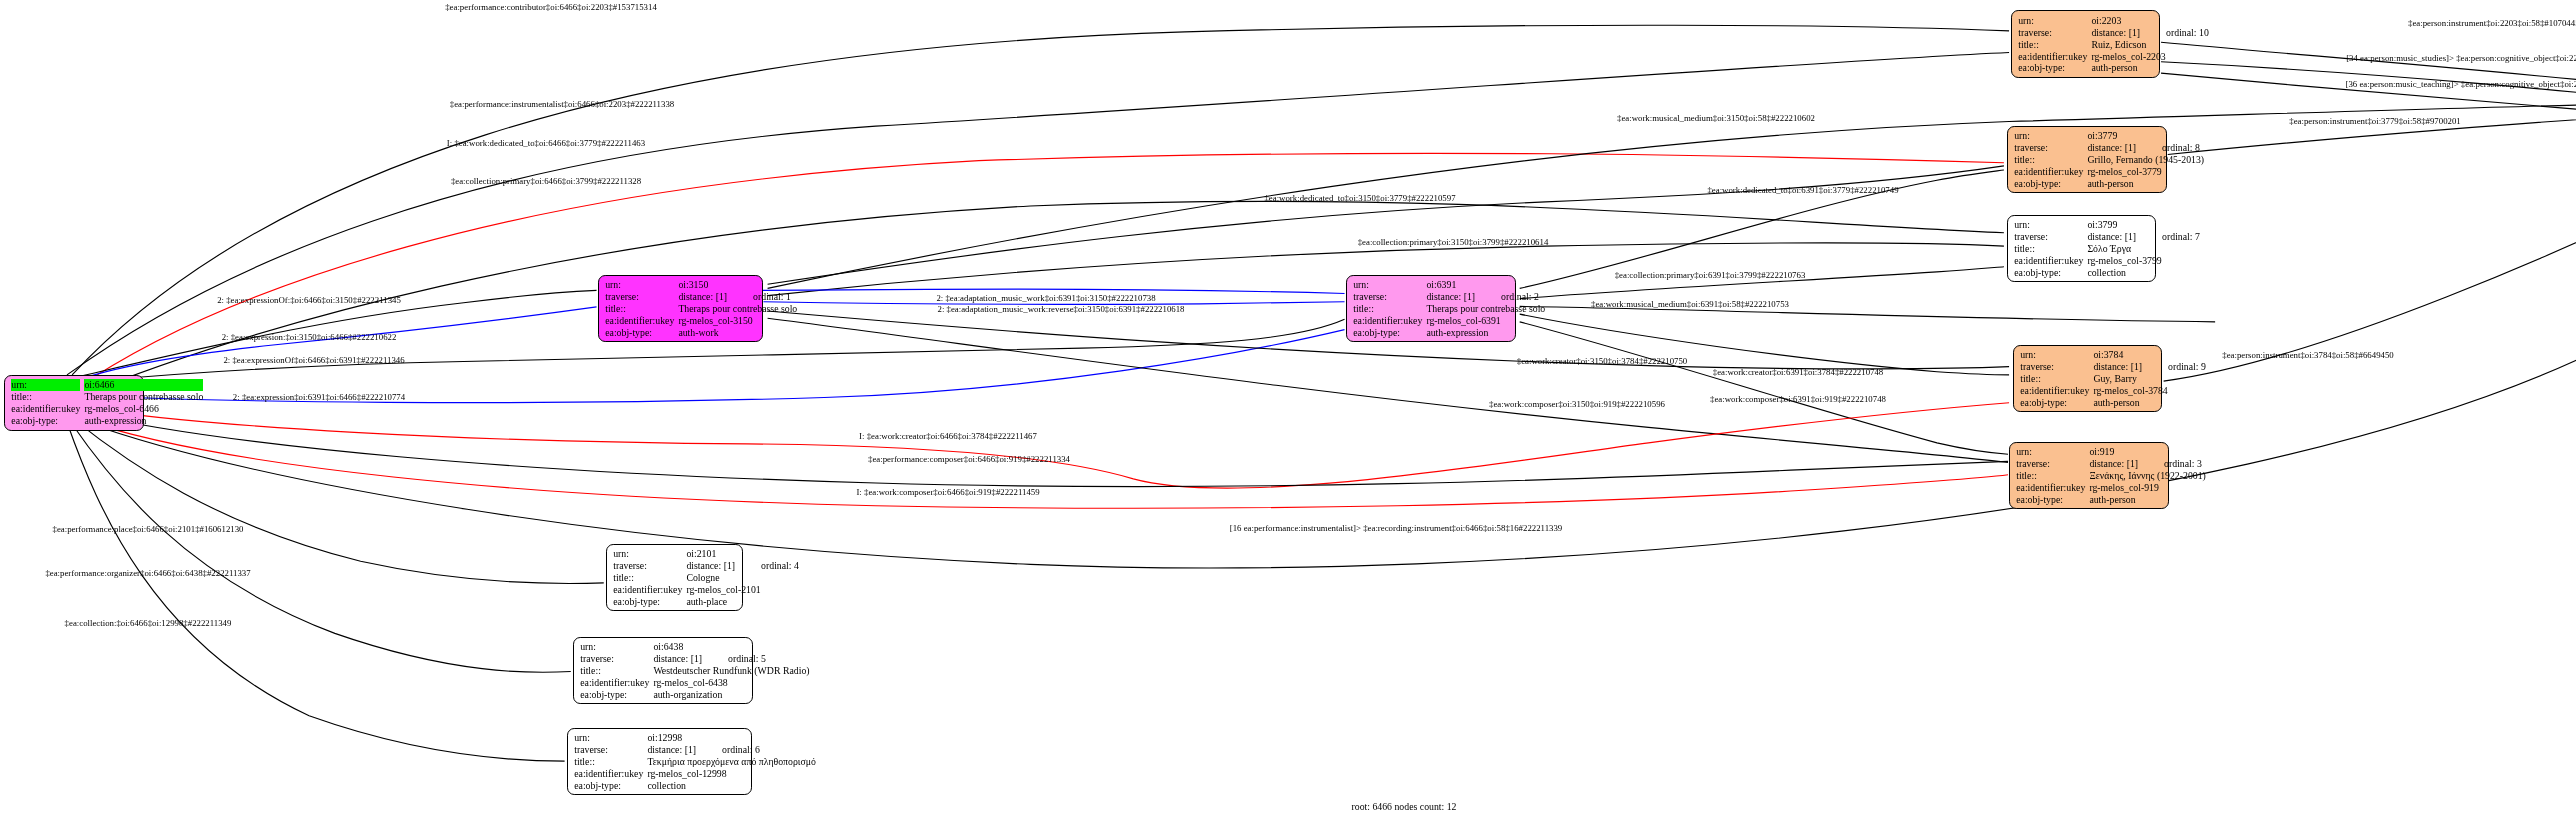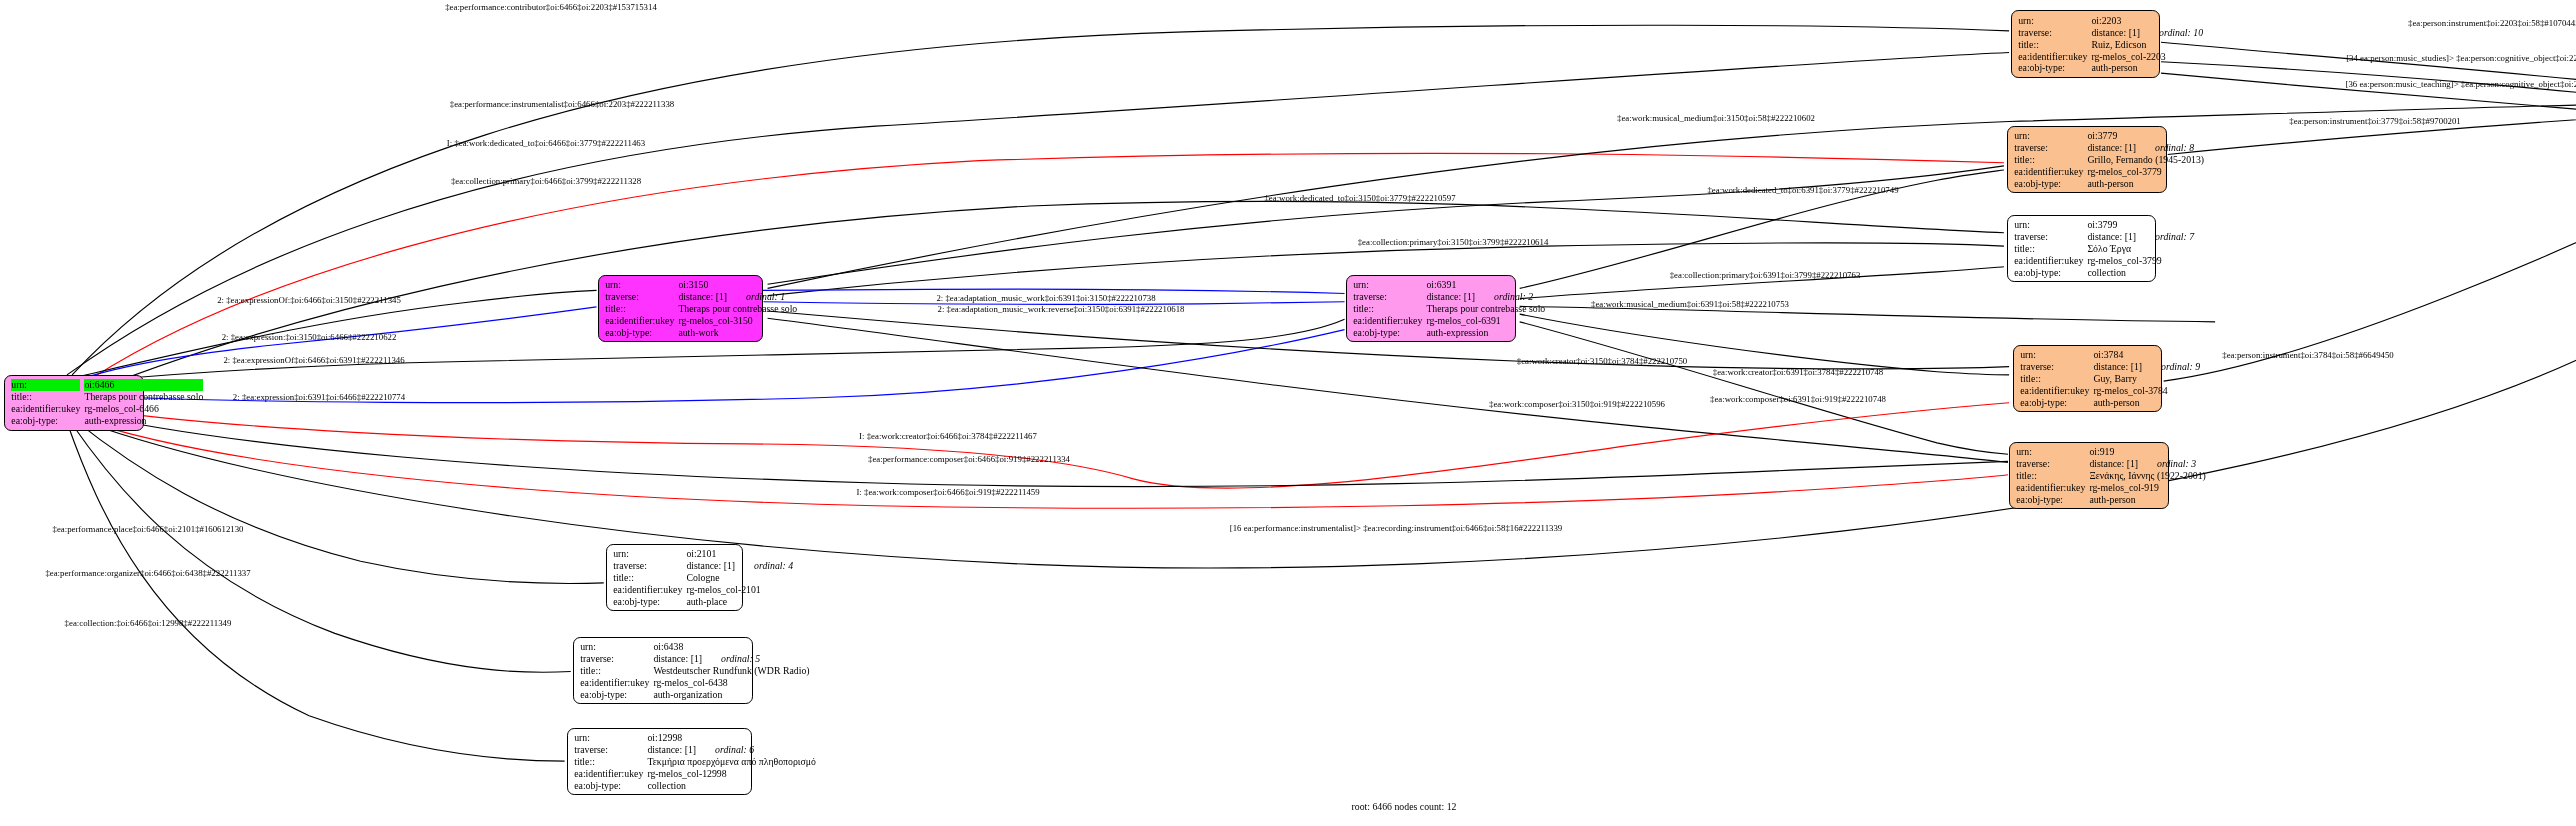--- a/index.html
+++ b/index.html
@@ -51,21 +51,21 @@
   .node.pink { background: #ff99ee; }
   .node.root { background: #ff99ee; }
   .node.root .urn-k,
   .node.root .urn-v {
     background: #00ee00;
     display: block;
   }
   .traverse-v {
     display: inline-block;
   }
-  .traverse-v .ord { padding-left: 19px; font-style: italic; }
+  .traverse-v .ord { padding-left: 26px; }
   .edge-label {
     position: absolute;
     font-family: "Liberation Serif", "DejaVu Serif", serif;
     font-size: 8.8px;
     color: #000000;
     white-space: nowrap;
     line-height: 1;
     transform: translate(-50%, -50%);
   }
   .caption {
@@ -266,21 +266,21 @@
       <div class="edge-label" style="left: 546px; top: 143px;">I: ‡ea:work:dedicated_to‡oi:6466‡oi:3779‡#222211463</div>
       <div class="edge-label" style="left: 546px; top: 181px;">‡ea:collection:primary‡oi:6466‡oi:3799‡#222211328</div>
       <div class="edge-label" style="left: 1716px; top: 118px;">‡ea:work:musical_medium‡oi:3150‡oi:58‡#222210602</div>
       <div class="edge-label" style="left: 1360px; top: 198px;">‡ea:work:dedicated_to‡oi:3150‡oi:3779‡#222210597</div>
       <div class="edge-label" style="left: 1803px; top: 190px;">‡ea:work:dedicated_to‡oi:6391‡oi:3779‡#222210749</div>
       <div class="edge-label" style="left: 2375px; top: 121px;">‡ea:person:instrument‡oi:3779‡oi:58‡#9700201</div>
       <div class="edge-label" style="left: 2496px; top: 23px;">‡ea:person:instrument‡oi:2203‡oi:58‡#10704457</div>
       <div class="edge-label" style="left: 2504px; top: 58px;">[34 ea:person:music_studies]&gt; ‡ea:person:cognitive_object‡oi:2203‡oi:58‡34#10704479</div>
       <div class="edge-label" style="left: 2506px; top: 84px;">[36 ea:person:music_teaching]&gt; ‡ea:person:cognitive_object‡oi:2203‡oi:58‡36#10704480</div>
       <div class="edge-label" style="left: 1453px; top: 242px;">‡ea:collection:primary‡oi:3150‡oi:3799‡#222210614</div>
-      <div class="edge-label" style="left: 1765px; top: 275px; text-align: center;">‡ea:collection:primary‡oi:6391‡oi:3799‡#222210763</div>
+      <div class="edge-label" style="left: 1710px; top: 275px; text-align: center;">‡ea:collection:primary‡oi:6391‡oi:3799‡#222210763</div>
       <div class="edge-label" style="left: 1690px; top: 304px;">‡ea:work:musical_medium‡oi:6391‡oi:58‡#222210753</div>
       <div class="edge-label" style="left: 309px; top: 300px;">2: ‡ea:expressionOf:‡oi:6466‡oi:3150‡#222211345</div>
       <div class="edge-label" style="left: 309px; top: 337px;">2: ‡ea:expression:‡oi:3150‡oi:6466‡#222210622</div>
       <div class="edge-label" style="left: 1046px; top: 298px;">2: ‡ea:adaptation_music_work‡oi:6391‡oi:3150‡#222210738</div>
       <div class="edge-label" style="left: 1061px; top: 309px;">2: ‡ea:adaptation_music_work:reverse‡oi:3150‡oi:6391‡#222210618</div>
       <div class="edge-label" style="left: 314px; top: 360px;">2: ‡ea:expressionOf‡oi:6466‡oi:6391‡#222211346</div>
       <div class="edge-label" style="left: 319px; top: 397px;">2: ‡ea:expression‡oi:6391‡oi:6466‡#222210774</div>
       <div class="edge-label" style="left: 1602px; top: 361px;">‡ea:work:creator‡oi:3150‡oi:3784‡#222210750</div>
       <div class="edge-label" style="left: 1798px; top: 372px;">‡ea:work:creator‡oi:6391‡oi:3784‡#222210748</div>
       <div class="edge-label" style="left: 1798px; top: 399px;">‡ea:work:composer‡oi:6391‡oi:919‡#222210748</div>

